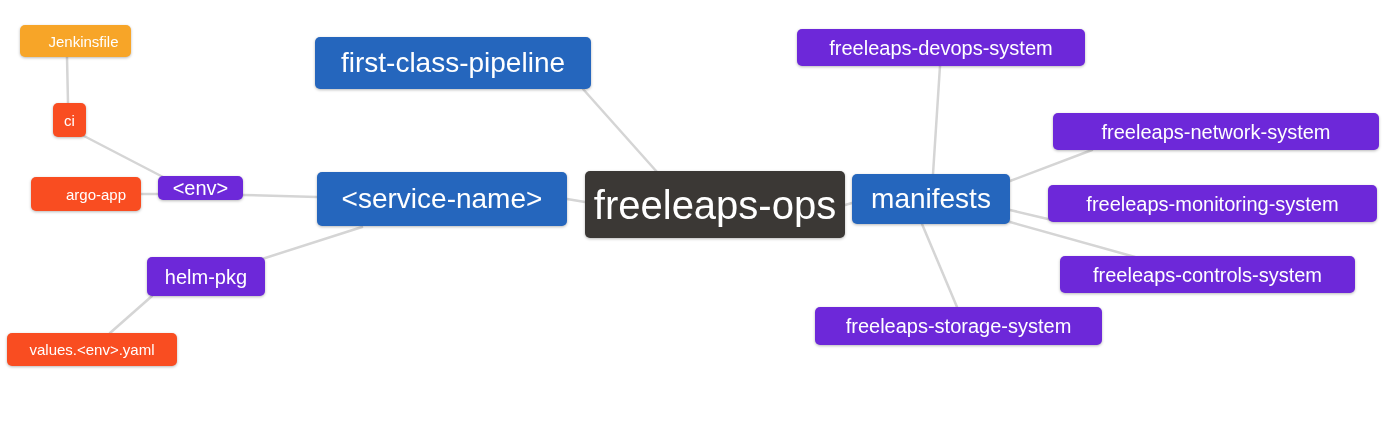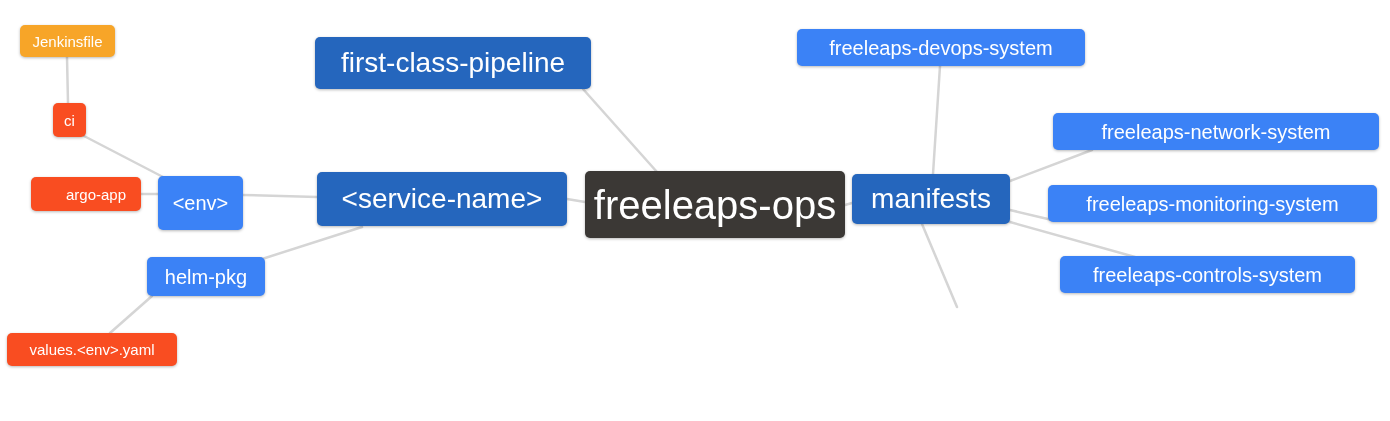--- a/index.html
+++ b/index.html
@@ -34,34 +34,34 @@
     color: #ffffff;
     border-radius: 5px;
     box-shadow: 0 1px 3px rgba(0,0,0,0.28);
     white-space: nowrap;
     line-height: 1;
     cursor: pointer;
     user-select: none;
   }
   .c-root   { background: #3b3835; }
   .c-blue   { background: #2566bd; }
-  .c-green  { background: #3b82f6; }
+  .c-green  { background: #6d28d9; }
   .c-red    { background: #f94d21; }
-  .c-orange { background: #f7a528; }
+  .c-orange { background: #f7a528; padding-left: 16px; }
 
   .fs-root  { font-size: 40px; }
   .fs-l1    { font-size: 28px; }
   .fs-green { font-size: 20px; }
   .fs-small { font-size: 15px; }
 
   
   .n-jenkinsfile { left: 20px;   top: 25px;  width: 95px;  height: 32px; }
   .n-ci          { left: 53px;   top: 103px; width: 33px;  height: 34px; }
   .n-argoapp     { left: 31px;   top: 177px; width: 90px;  height: 34px; padding-left: 20px; }
-  .n-env         { left: 158px;  top: 176px; width: 85px;  height: 54px; }
+  .n-env         { left: 158px;  top: 176px; width: 85px;  height: 24px; }
   .n-helmpkg     { left: 147px;  top: 257px; width: 118px; height: 39px; }
   .n-values      { left: 7px;    top: 333px; width: 170px; height: 33px; }
   .n-fcp         { left: 315px;  top: 37px;  width: 276px; height: 52px; }
   .n-service     { left: 317px;  top: 172px; width: 250px; height: 54px; }
   .n-root        { left: 585px;  top: 171px; width: 260px; height: 67px; }
   .n-manifests   { left: 852px;  top: 174px; width: 158px; height: 50px; }
   .n-devops      { left: 797px;  top: 29px;  width: 288px; height: 37px; }
   .n-network     { left: 1053px; top: 113px; width: 326px; height: 37px; }
   .n-monitoring  { left: 1048px; top: 185px; width: 329px; height: 37px; }
   .n-controls    { left: 1060px; top: 256px; width: 295px; height: 37px; }
@@ -96,14 +96,15 @@
   <div class="node c-green  fs-green n-helmpkg">helm-pkg</div>
   <div class="node c-red    fs-small n-values">values.&lt;env&gt;.yaml</div>
   <div class="node c-blue   fs-l1    n-fcp">first-class-pipeline</div>
   <div class="node c-blue   fs-l1    n-service">&lt;service-name&gt;</div>
   <div class="node c-root   fs-root  n-root">freeleaps-ops</div>
   <div class="node c-blue   fs-l1    n-manifests">manifests</div>
   <div class="node c-green  fs-green n-devops">freeleaps-devops-system</div>
   <div class="node c-green  fs-green n-network">freeleaps-network-system</div>
   <div class="node c-green  fs-green n-monitoring">freeleaps-monitoring-system</div>
   <div class="node c-green  fs-green n-controls">freeleaps-controls-system</div>
+  <div class="node c-green  fs-green n-storage">freeleaps-storage-system</div>
 
 </div>
 
 </body></html>

